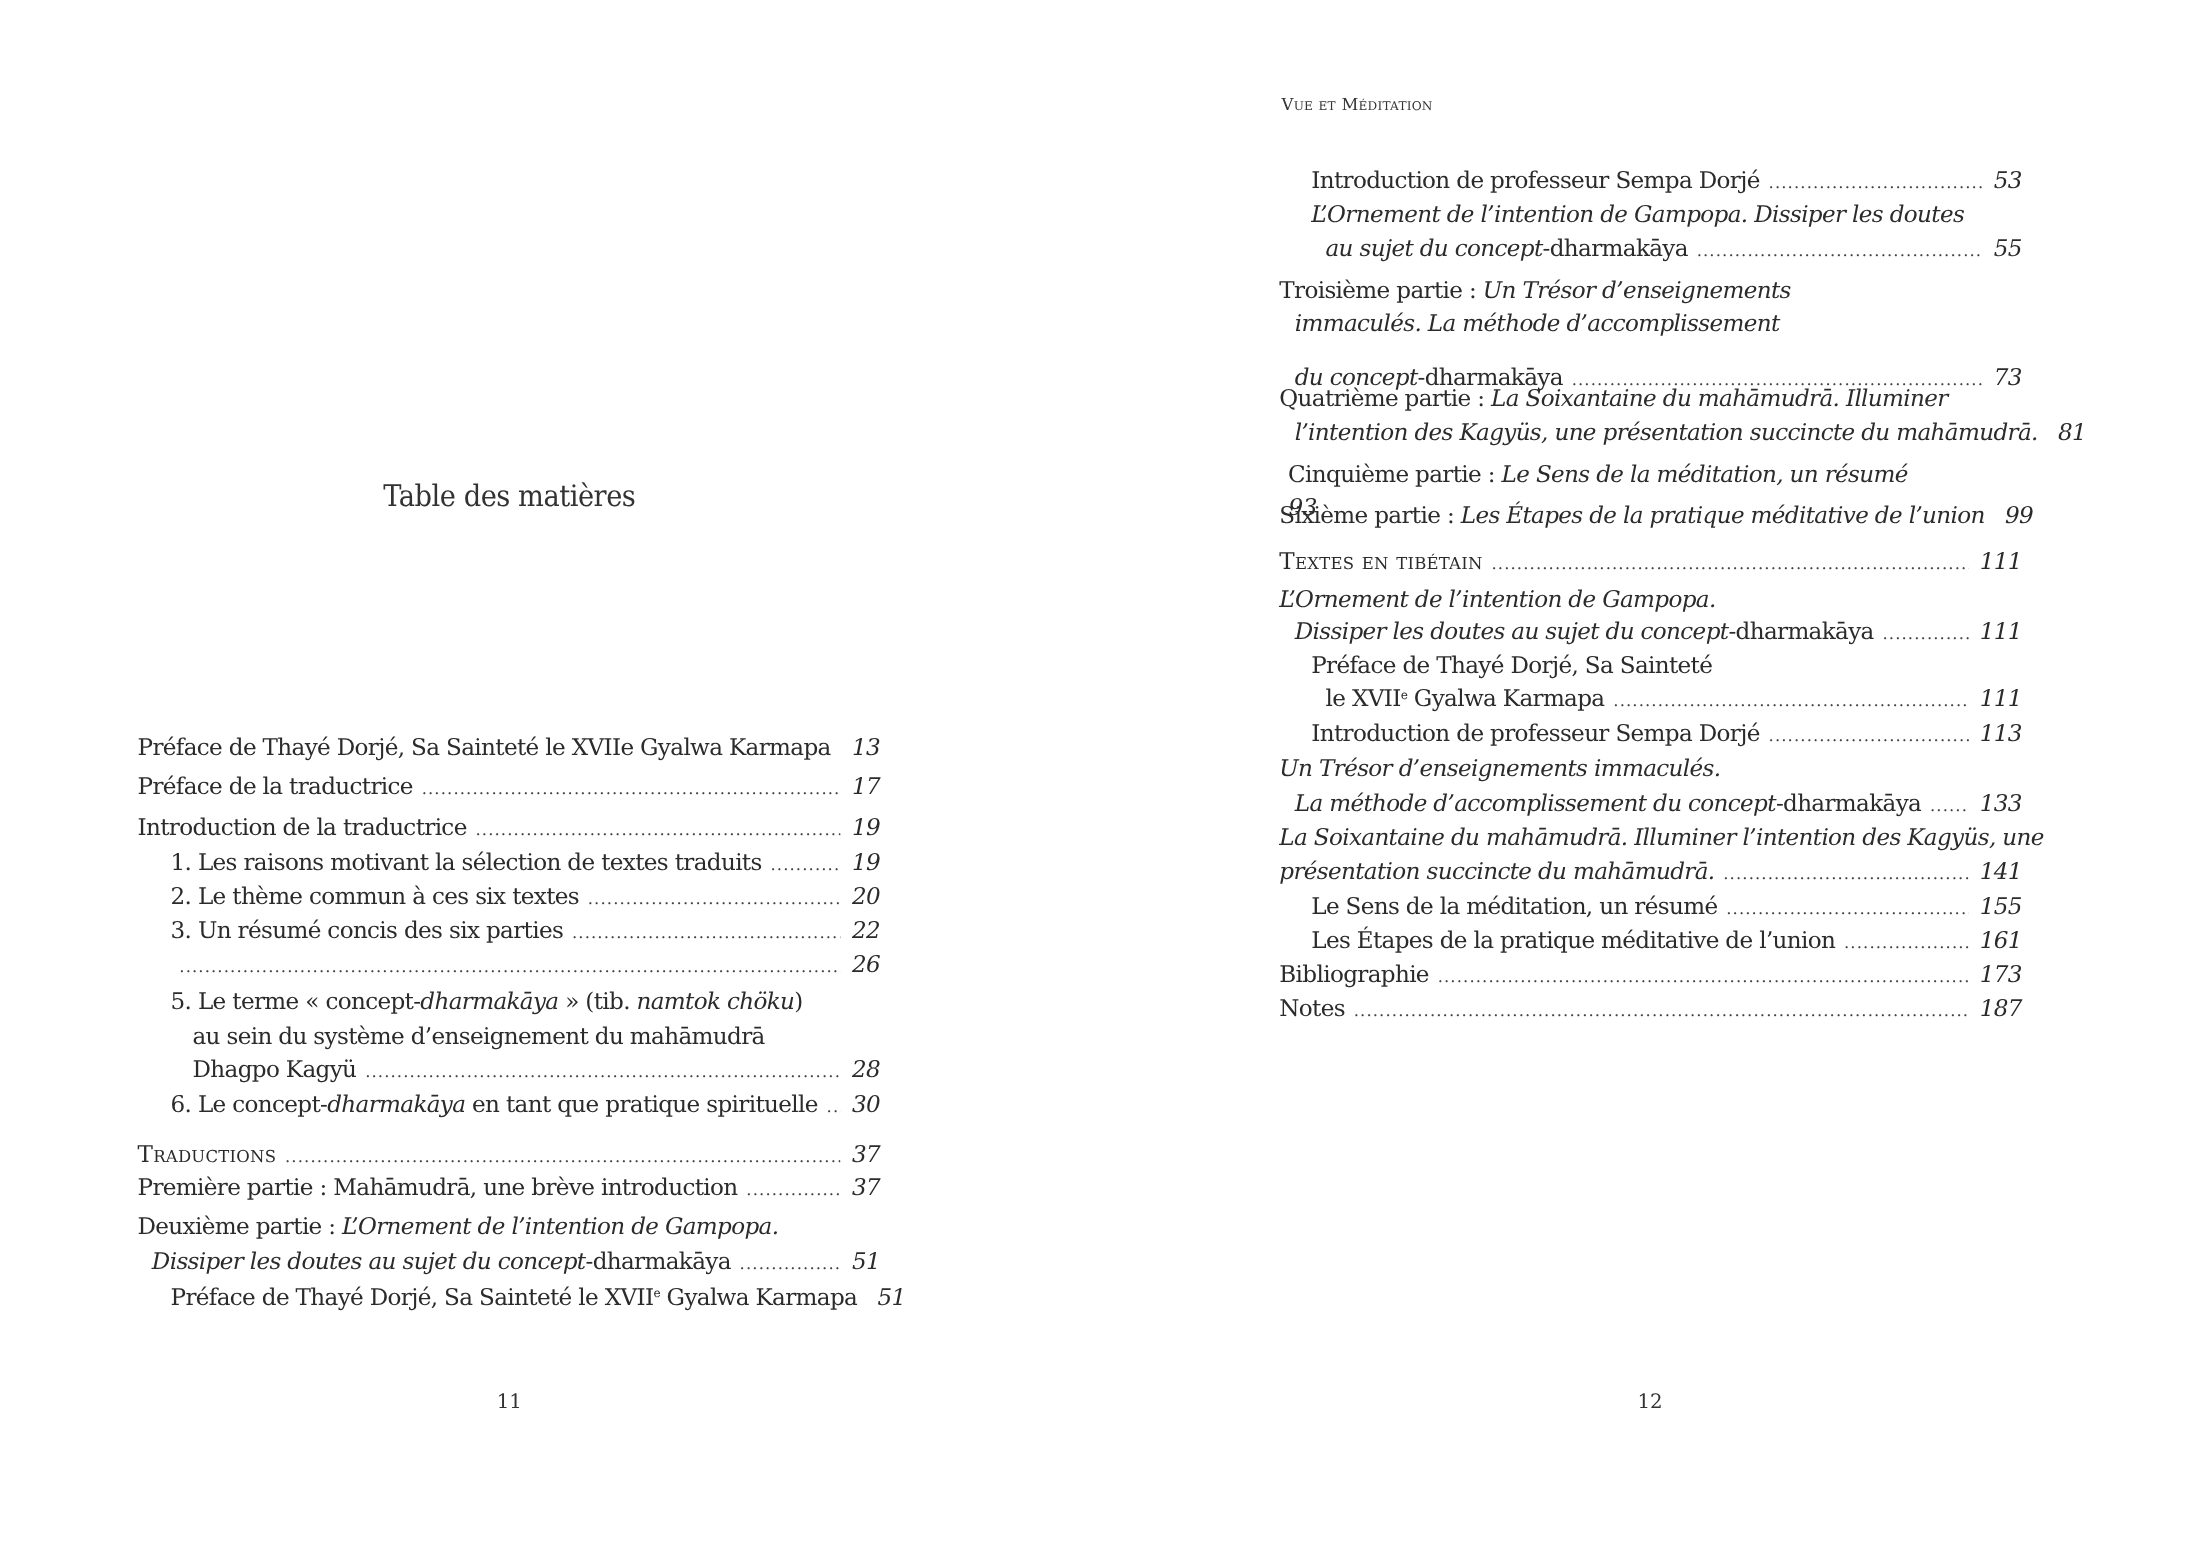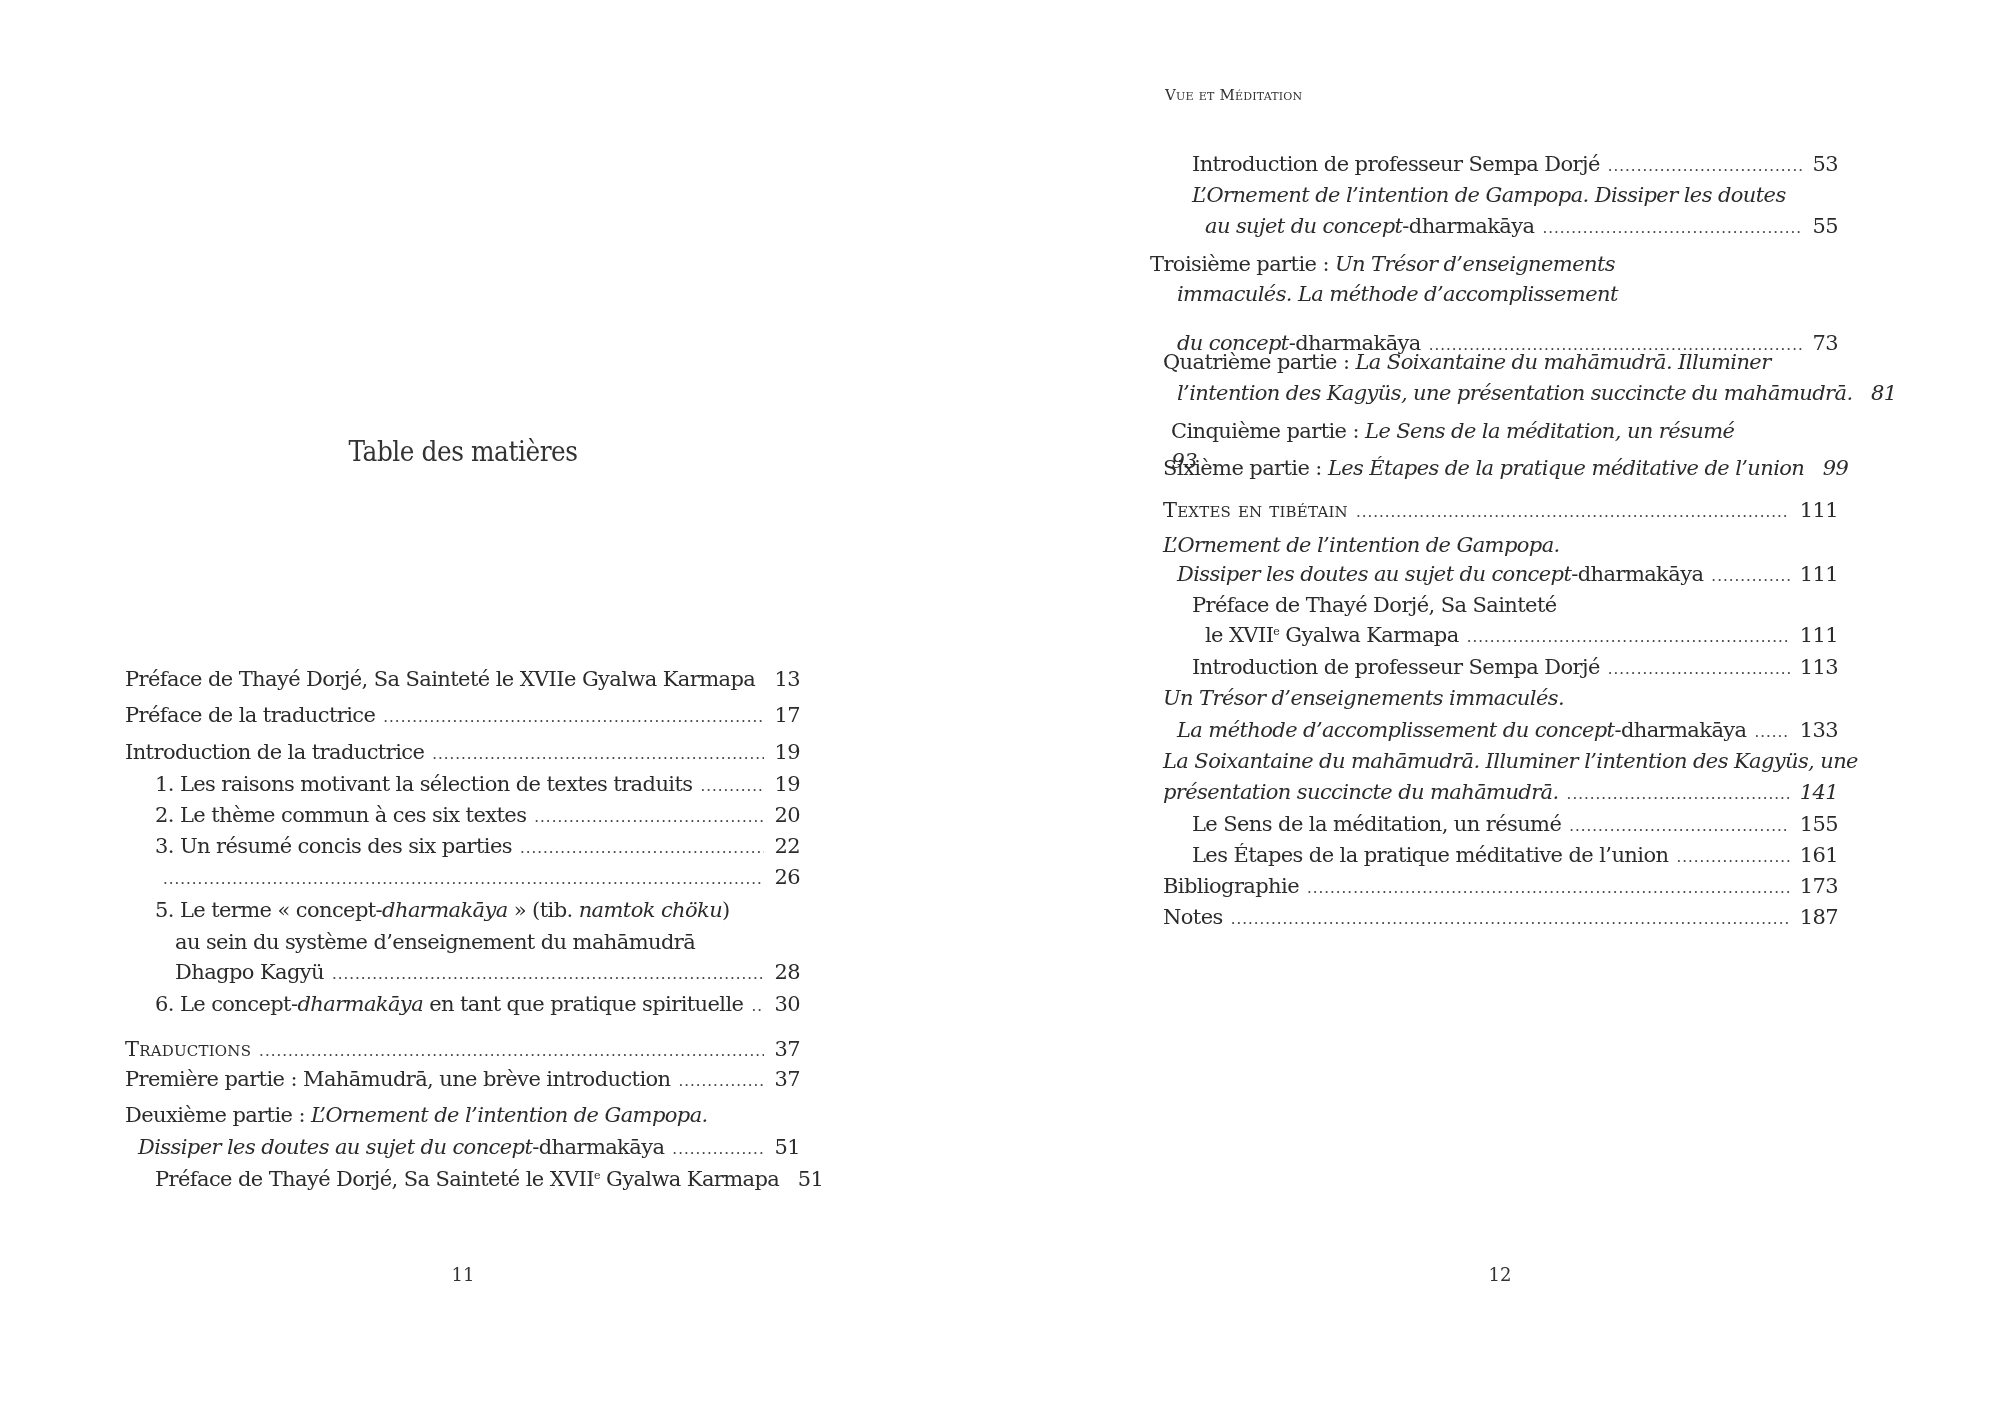--- a/index.html
+++ b/index.html
@@ -12,21 +12,21 @@
            font-size: 27px; letter-spacing: -0.5px; color: #333; transform: scaleX(0.92); transform-origin: 463px 0; }
   .running-head { position: absolute; left: 165px; top: 86px; font-size: 15px; font-variant: small-caps;
                   letter-spacing: 0.2px; color: #333; }
   .folio { position: absolute; top: 1264px; font-size: 18px; color: #333; width: 60px; text-align: center; }
   .toc-line { position: absolute; height: 30px; display: flex; align-items: baseline; white-space: nowrap;
               font-size: 21px; line-height: 30px; letter-spacing: -0.6px; }
   .toc-line .txt { flex: 0 0 auto; }
   .toc-line .leader { flex: 1 1 auto; overflow: hidden; margin: 0 10px 0 8px; color: #444;
                       letter-spacing: 1px; font-size: 15px; }
   .toc-line .leader::before { content: "................................................................................................................................................................................................"; }
-  .toc-line .num { flex: 0 0 auto; text-align: right; min-width: 26px; }
+  .toc-line .num { flex: 0 0 auto; text-align: right; min-width: 26px; font-style: italic; }
   .it { font-style: italic; }
   .sc { font-variant: small-caps; letter-spacing: 0.2px; }
   sup { font-size: 11px; vertical-align: 7px; line-height: 0; }
 </style>
 </head>
 <body>
 
 <div class="page" id="page-left">
   <div class="title">Table des matières</div>
   <div class="toc">
@@ -116,21 +116,21 @@
         <span class="num">53</span>
       </div>
       <div class="toc-line" style="left: 192px; top: 180px;">
         <span class="txt"><span class="it">L’Ornement de l’intention de Gampopa. Dissiper les doutes</span></span>
       </div>
       <div class="toc-line" style="left: 205px; top: 211px; width: 633px;">
         <span class="txt"><span class="it">au sujet du concept</span><span>-dharmakāya</span></span>
         <span class="leader"></span>
         <span class="num">55</span>
       </div>
-      <div class="toc-line" style="left: 150px; top: 249px; align-items: center;">
+      <div class="toc-line" style="left: 163px; top: 249px; align-items: center;">
         <span class="txt"><span>Troisième partie : </span><span class="it">Un Trésor d’enseignements</span></span>
       </div>
       <div class="toc-line" style="left: 177px; top: 279px;">
         <span class="txt"><span class="it">immaculés. La méthode d’accomplissement</span></span>
       </div>
       <div class="toc-line" style="left: 177px; top: 328px; width: 661px;">
         <span class="txt"><span class="it">du concept</span><span>-dharmakāya</span></span>
         <span class="leader"></span>
         <span class="num">73</span>
       </div>

